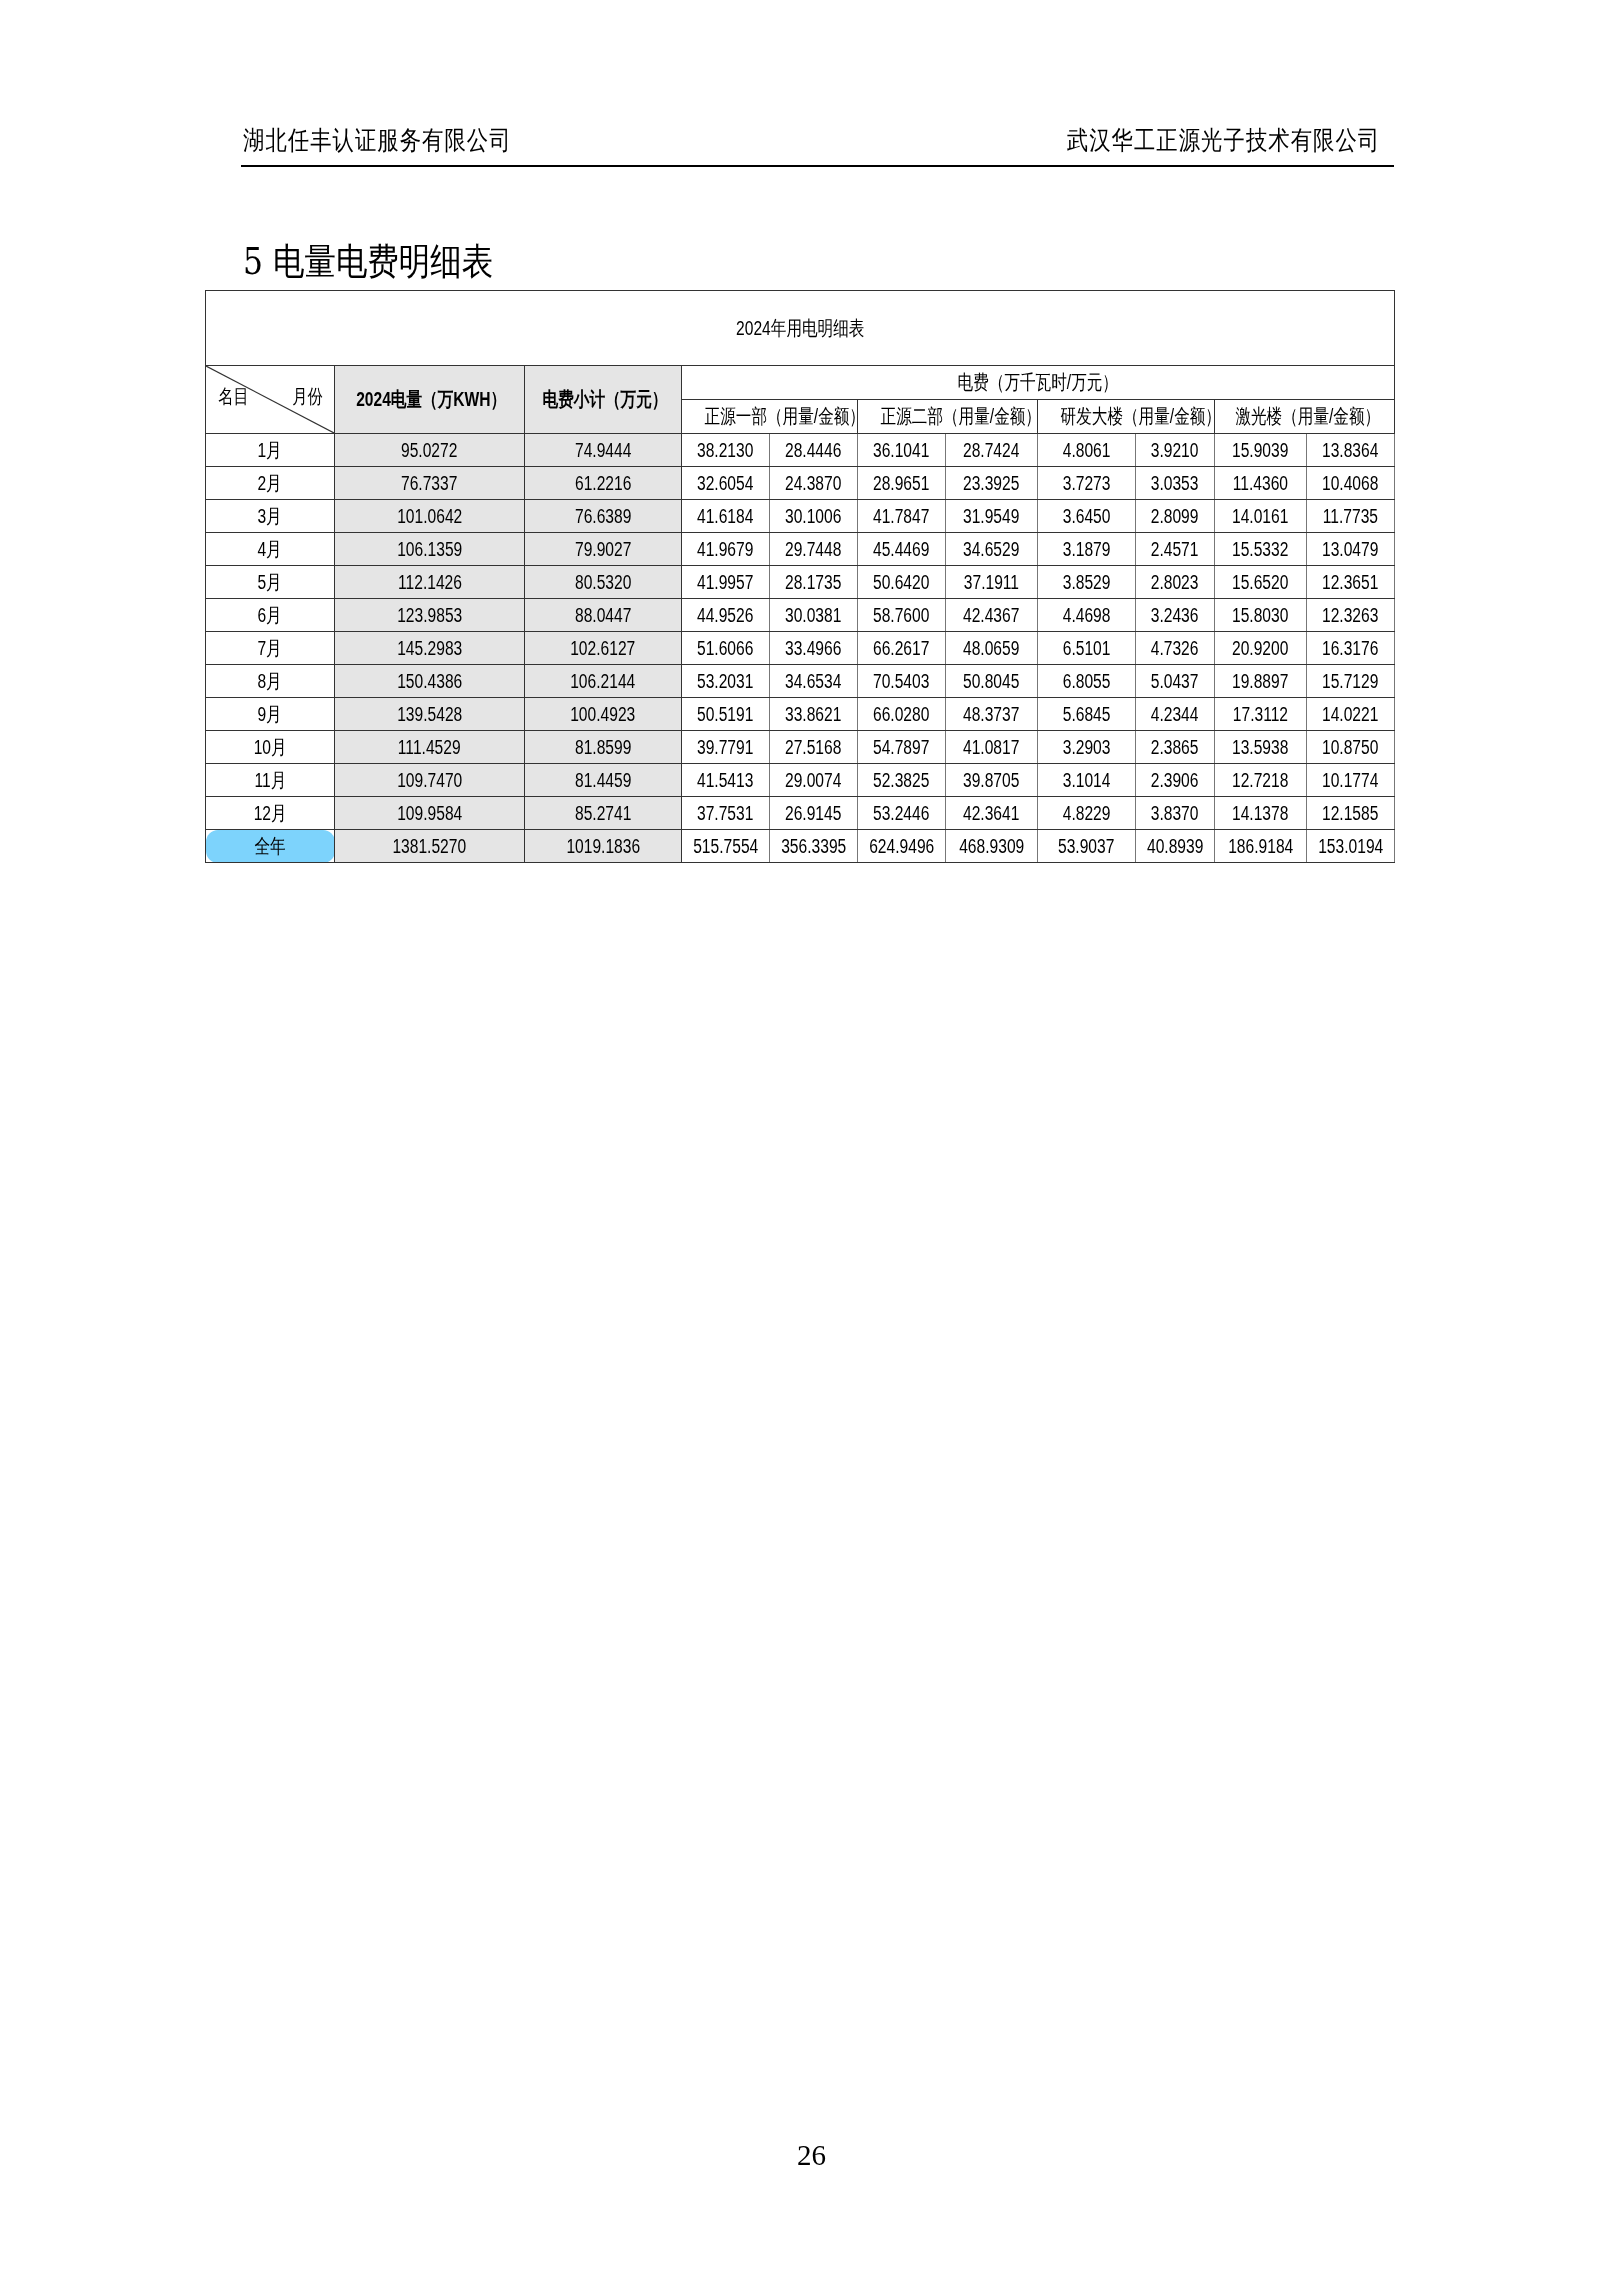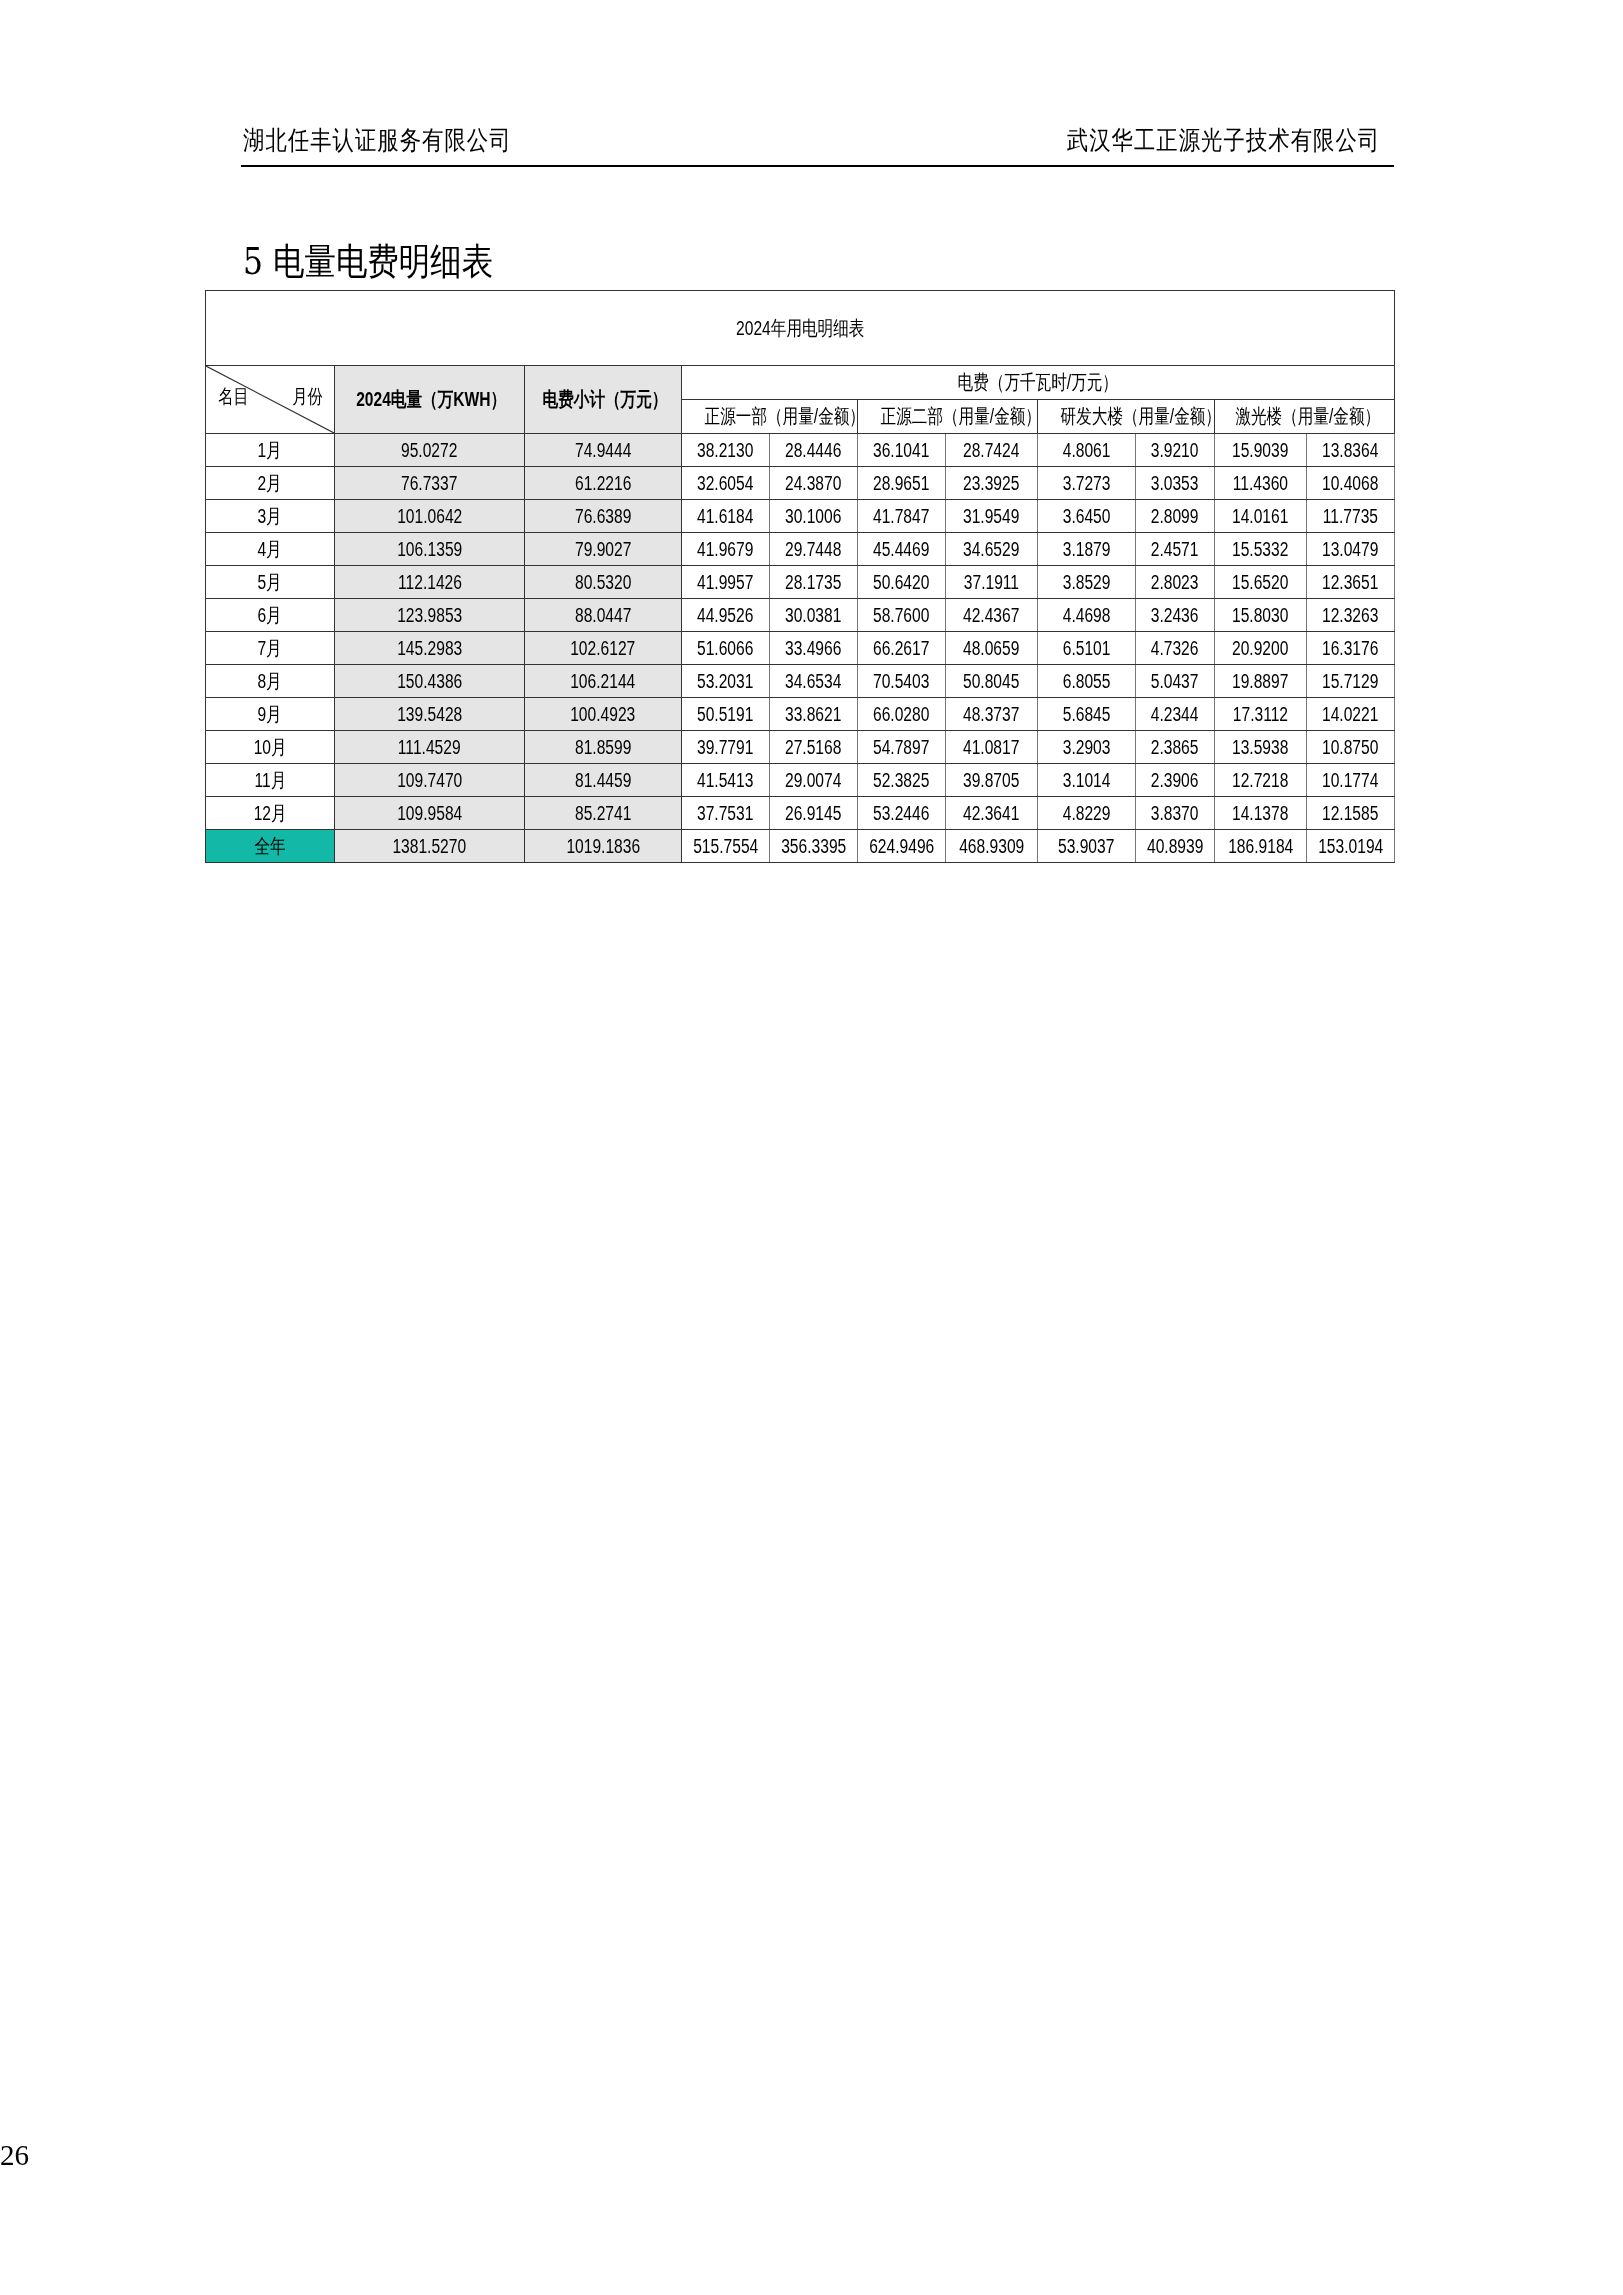--- a/index.html
+++ b/index.html
@@ -5,36 +5,36 @@
   html, body { margin: 0; padding: 0; background: #ffffff; }
   body { width: 1623px; height: 2295px; position: relative; overflow: hidden;
          font-family: "DejaVu Sans", sans-serif; color: #000; }
   .hdr-left, .hdr-right { position: absolute; top: 123px; font-size: 26px;
          font-family: "DejaVu Serif", serif; letter-spacing: 1.3px; transform: scaleX(0.82); }
   .hdr-left { left: 243px; transform-origin: left top; }
   .hdr-right { right: 243px; transform-origin: right top; }
   .hdr-rule { position: absolute; left: 241px; width: 1153px; top: 165px; height: 2px; background: #000; }
   .section-title { position: absolute; left: 243px; top: 237px; font-size: 37px;
          font-family: "DejaVu Serif", serif; transform: scaleX(0.85); transform-origin: left top; }
-  .page-num { position: absolute; left: 0; width: 1623px; top: 2139px; text-align: left;
+  .page-num { position: absolute; left: 0; width: 1623px; top: 2139px; text-align: center;
          font-size: 29px; font-family: "Liberation Serif", serif; }
 
   table.sheet { position: absolute; left: 205px; top: 290px; border-collapse: collapse;
          table-layout: fixed; width: 1189px; }
   table.sheet td { border: 1.3px solid #333; text-align: center; vertical-align: middle;
          padding: 0; font-family: "Liberation Sans", sans-serif; font-size: 20px;
          overflow: hidden; white-space: nowrap; }
   table.sheet td.inner { border-left: 1px solid #777; border-right: 1px solid #777; }
   .narrow { display: inline-block; transform: scaleX(0.78); }
   .title-row td { height: 74px; font-size: 21px; border-left: 1px solid #888; border-right: 1px solid #888; }
   .h1 td { height: 33px; }
   .h2 td { height: 33px; }
   .data td { height: 32px; }
   .yellow { background: #e5e5e5; }
-  .orange { background: #14b8a6; }
+  .orange { background: #7dd3fc; border-radius: 12px; }
   .bold { font-weight: bold; }
   .corner { position: relative; }
   .corner svg { position: absolute; left: 0; top: 0; width: 100%; height: 100%; }
   .corner .lbl-l { position: absolute; left: 7.9px; top: 17px; font-size: 19.6px; }
   .corner .lbl-r { position: absolute; right: 6.5px; top: 17px; font-size: 19.6px; }
 </style>
 </head>
 <body>
 
 <div class="hdr-left">湖北任丰认证服务有限公司</div>

